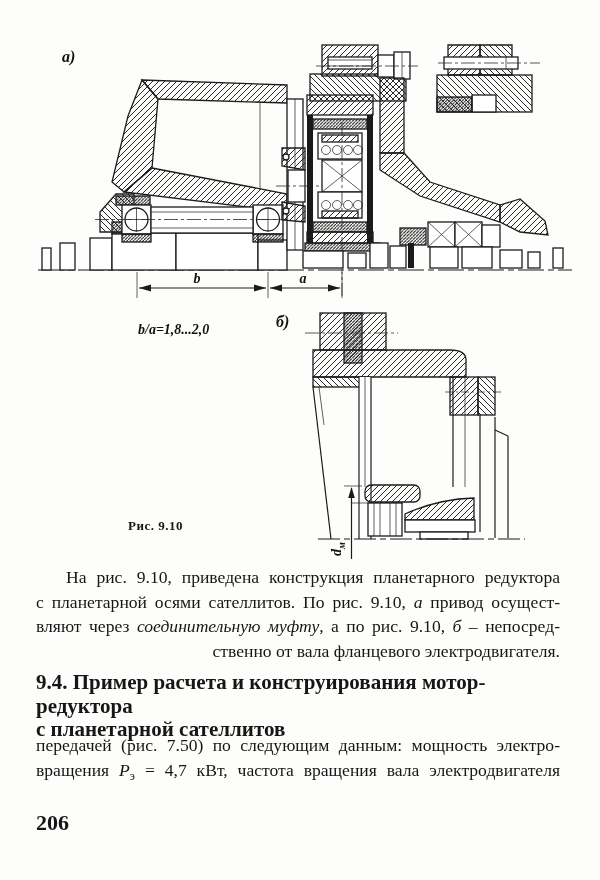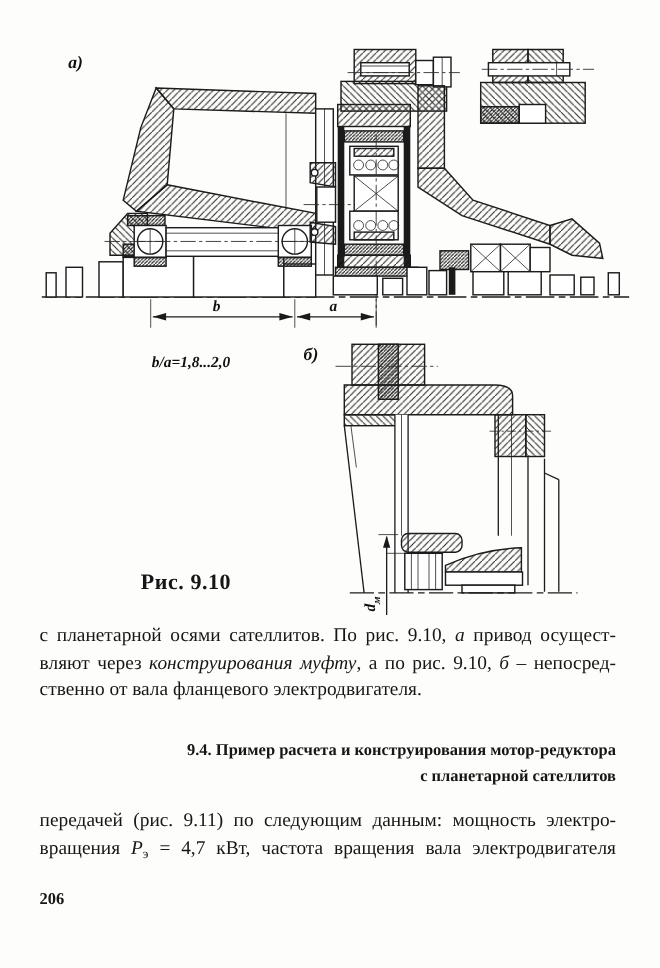--- a/index.html
+++ b/index.html
@@ -11,33 +11,33 @@
   svg text{user-select:none;}
   .ln{stroke:#1c1c1c;stroke-width:1.2;fill:none;}
   .th{stroke:#1c1c1c;stroke-width:.7;fill:none;}
   .cl{stroke:#2b2b2b;stroke-width:.8;fill:none;stroke-dasharray:14 3 3 3;}
   .pw{stroke:#1c1c1c;stroke-width:1.3;fill:#fff;}
   .ph{stroke:#1c1c1c;stroke-width:1.3;}
   .bk{fill:#1a1a1a;stroke:none;}
   .ar{fill:#1a1a1a;stroke:none;}
   text.fl{font:bold italic 16px "Liberation Serif",serif;fill:#101010;}
   text.dl{font:bold italic 14px "Liberation Serif",serif;fill:#101010;}
-  .caption{position:absolute;top:518px;left:128px;font-weight:bold;font-size:20px;letter-spacing:.5px;}
+  .caption{position:absolute;top:518px;left:128px;font-weight:bold;font-size:13px;letter-spacing:.5px;}
   .para{position:absolute;left:36px;width:524px;font-size:17.6px;}
   .line{line-height:24.6px;white-space:normal;}
   .jline{text-align:justify;text-align-last:justify;}
-  .lline{text-align:left;}
+  .lline{text-align:right;}
   .ind{padding-left:30px;}
   .it{font-style:italic;}
   .sub{font-size:12px;vertical-align:-4px;font-style:normal;}
   .p1{top:565px;}
   .p2{top:733px;}
-  .heading{position:absolute;top:671px;left:36px;width:524px;text-align:right;
-    font-weight:bold;font-size:15px;line-height:23.5px;}
-  .pageno{position:absolute;top:810px;left:36px;font-weight:bold;font-size:15px;}
+  .heading{position:absolute;top:671px;left:36px;width:524px;text-align:left;
+    font-weight:bold;font-size:21px;line-height:23.5px;}
+  .pageno{position:absolute;top:810px;left:36px;font-weight:bold;font-size:22px;}
 </style>
 </head>
 <body>
 
 <div class="page">
 
   <svg width="600" height="562" viewBox="0 0 600 562">
     <defs>
       <pattern id="pR" width="6" height="6" patternUnits="userSpaceOnUse">
         <path d="M0,6 L6,0" stroke="#2a2a2a" stroke-width="1"></path>
@@ -260,29 +260,30 @@
         <polygon class="ar" points="351.5,487 348.2,498 354.8,498"></polygon>
         <text class="dl" transform="rotate(-90 341 556)" x="341" y="556"><tspan>d</tspan><tspan dy="4" font-size="10">м</tspan></text>
       </g>
       <text class="fl" x="276" y="327">б)</text>
     </g>
   </svg>
 
   <div class="caption">Рис. 9.10</div>
 
   <div class="para p1">
+    <div class="line jline ind"><span>На  рис. 9.10, приведена конструкция планетарного редуктора</span></div>
     <div class="line jline"><span>с планетарной осями сателлитов. По  рис. 9.10, </span><span class="it">а</span><span> привод осущест-</span></div>
-    <div class="line jline"><span>вляют через </span><span class="it">конструирования муфту</span><span>, а по рис. 9.10, </span><span class="it">б</span><span> – непосред-</span></div>
+    <div class="line jline"><span>вляют через </span><span class="it">соединительную муфту</span><span>, а по рис. 9.10, </span><span class="it">б</span><span> – непосред-</span></div>
     <div class="line lline"><span>ственно от вала фланцевого электродвигателя.</span></div>
   </div>
 
   <div class="heading">
     <div>9.4. Пример расчета и конструирования мотор-редуктора</div>
     <div>с планетарной сателлитов</div>
   </div>
 
   <div class="para p2">
-    <div class="line jline"><span>передачей (рис. 9.11) по следующим данным: мощность электро-</span></div>
+    <div class="line jline"><span>передачей (рис. 7.50) по следующим данным: мощность электро-</span></div>
     <div class="line jline"><span>вращения </span><span class="it">Р</span><span class="it sub">э</span><span> = 4,7 кВт, частота вращения вала электродвигателя</span></div>
   </div>
 
   <div class="pageno">206</div>
 </div>
 
 </body></html>

